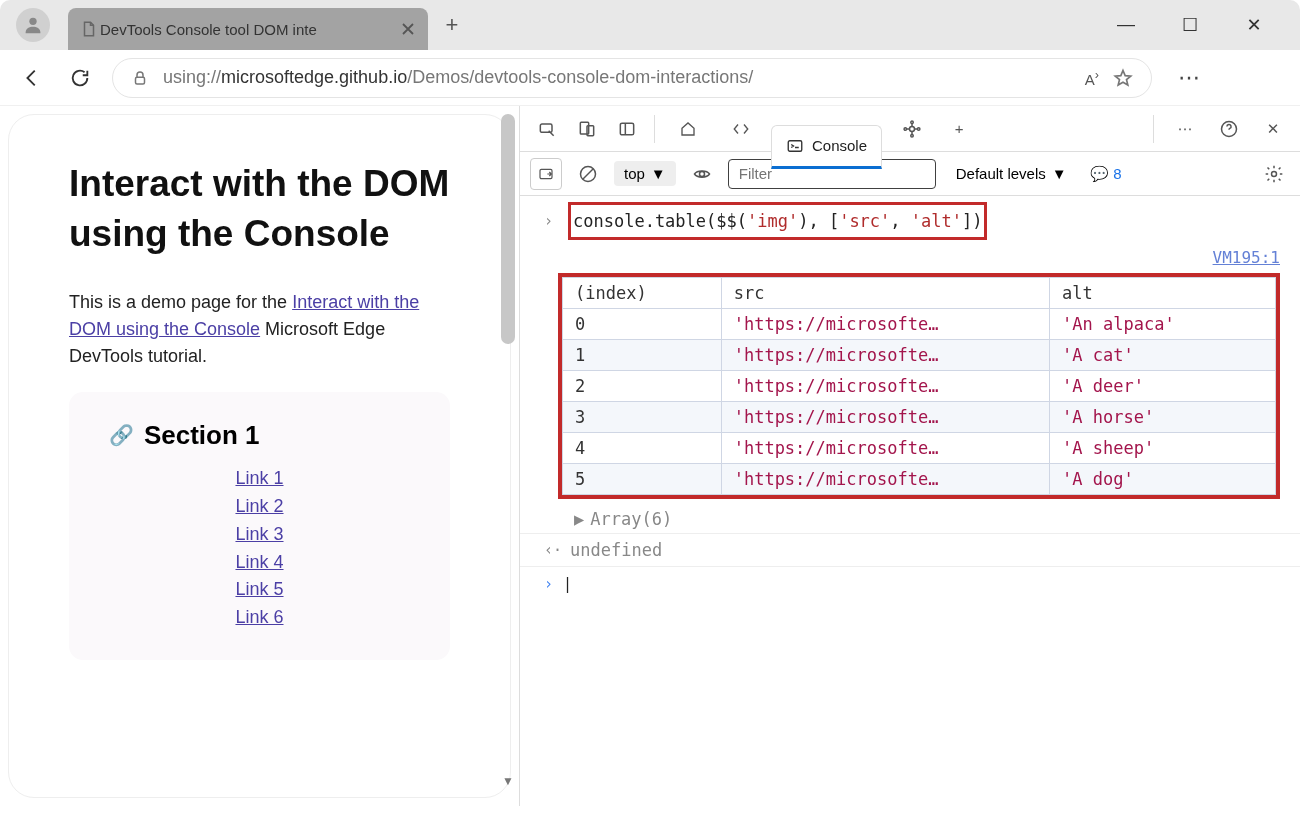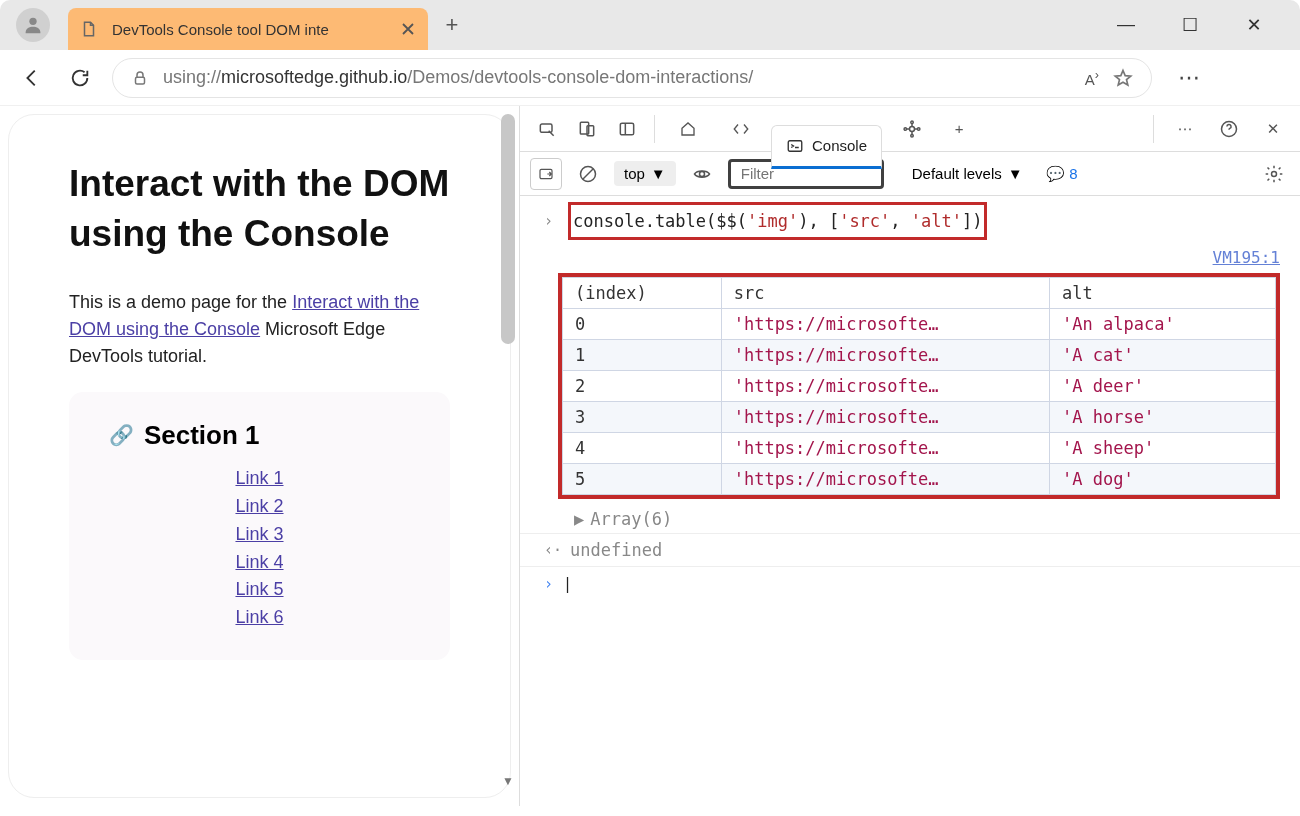--- a/index.html
+++ b/index.html
@@ -16,23 +16,23 @@
     display: flex; align-items: center; height: 50px;
     padding: 0 8px; gap: 6px;
   }
   .avatar-circle {
     width: 34px; height: 34px; border-radius: 50%;
     background: #d0d0d0; display: flex; align-items: center; justify-content: center;
     margin-left: 8px; margin-right: 12px;
   }
   .avatar-circle svg { width: 22px; height: 22px; fill: #888; }
   .tab {
-    background: #fdba74; border-radius: 8px 8px 0 0;
+    background: #a3a3a3; border-radius: 8px 8px 0 0;
     height: 42px; display: flex; align-items: center;
-    padding: 0 12px; gap: 14px; width: 360px;
+    padding: 0 12px; gap: 2px; width: 360px;
     margin-top: 8px;
   }
   .tab .file-icon { width: 18px; height: 18px; }
   .tab .tab-title { font-size: 15px; color: #333; flex: 1; white-space: nowrap; overflow: hidden; text-overflow: ellipsis; }
   .tab .tab-close { width: 16px; height: 16px; color: #555; cursor: pointer; }
   .new-tab { width: 36px; display: flex; align-items: center; justify-content: center; color: #555; font-size: 22px; cursor: pointer; }
   .win-controls { margin-left: auto; display: flex; gap: 28px; padding-right: 20px; color: #333; }
   .win-controls span { font-size: 18px; cursor: pointer; width: 36px; text-align: center; }
   .addr-bar {
     background: #fff; height: 56px; display: flex; align-items: center;
@@ -97,24 +97,24 @@
   }
   .dt-right { margin-left: auto; display: flex; align-items: center; gap: 10px; }
 
   .dt-toolbar {
     height: 44px; display: flex; align-items: center; padding: 0 10px; gap: 10px;
     border-bottom: 1px solid #ddd;
   }
   .tb-btn { width: 32px; height: 32px; display: flex; align-items: center; justify-content: center; color: #555; cursor: pointer; border-radius: 4px; }
   .ctx-select { background: #eee; padding: 4px 10px; border-radius: 4px; display: flex; gap: 6px; cursor: pointer; }
   .filter-input {
-    border: 3px solid #404040; border-radius: 4px; height: 30px; width: 156px;
+    border: 1px solid #404040; border-radius: 4px; height: 30px; width: 208px;
     padding: 0 10px; font-size: 15px; color: #888;
   }
-  .levels { margin-left: 18px; display: flex; align-items: center; gap: 6px; cursor: pointer; }
+  .levels { margin-left: 10px; display: flex; align-items: center; gap: 6px; cursor: pointer; }
   .issue-badge { color: #1a73e8; display: flex; align-items: center; gap: 4px; margin-left: 14px; }
   .gear-right { margin-left: auto; }
 
   
   .console-body { flex: 1; padding: 0 0 12px 0; overflow: hidden; font-family: Consolas, monospace; }
   .cmd-row {
     display: flex; align-items: center; padding: 6px 30px 6px 24px;
     position: relative;
   }
   .cmd-highlight {

